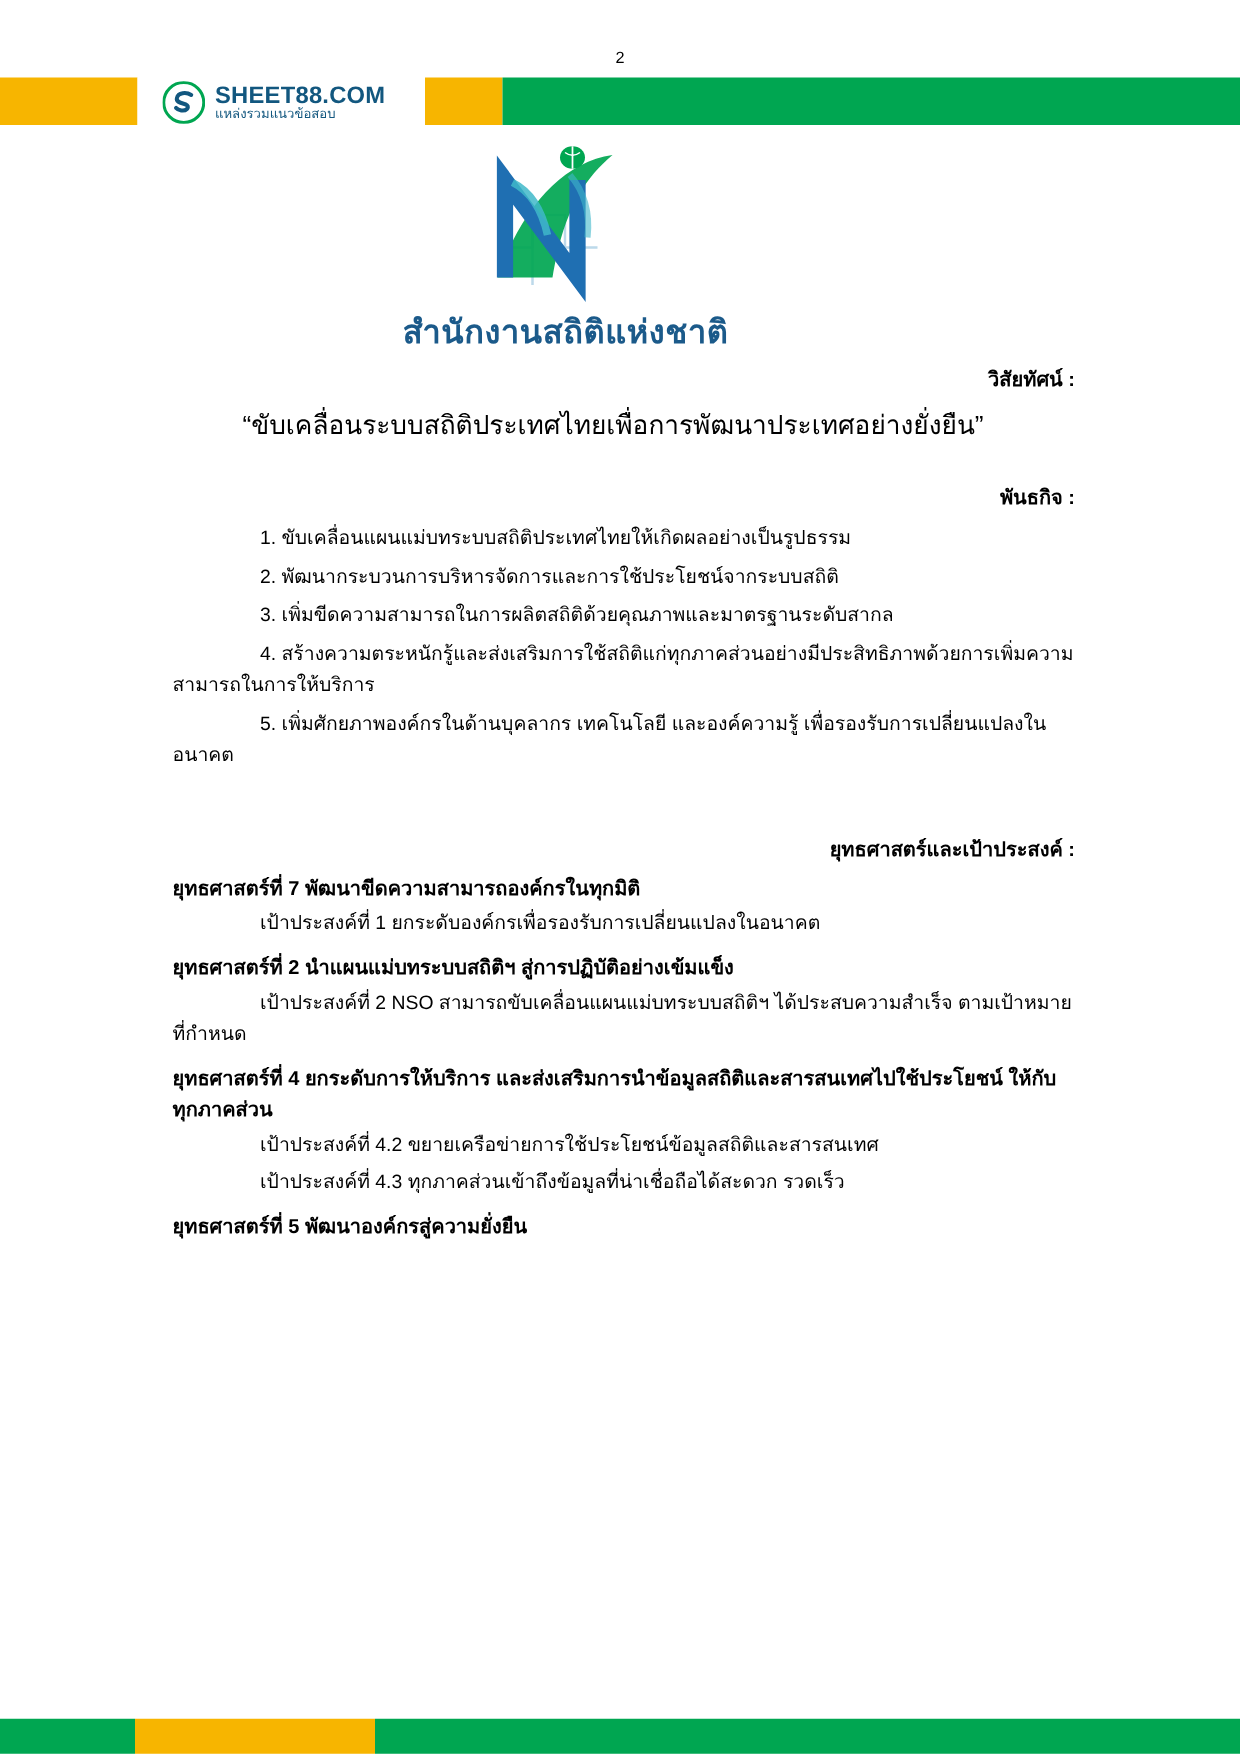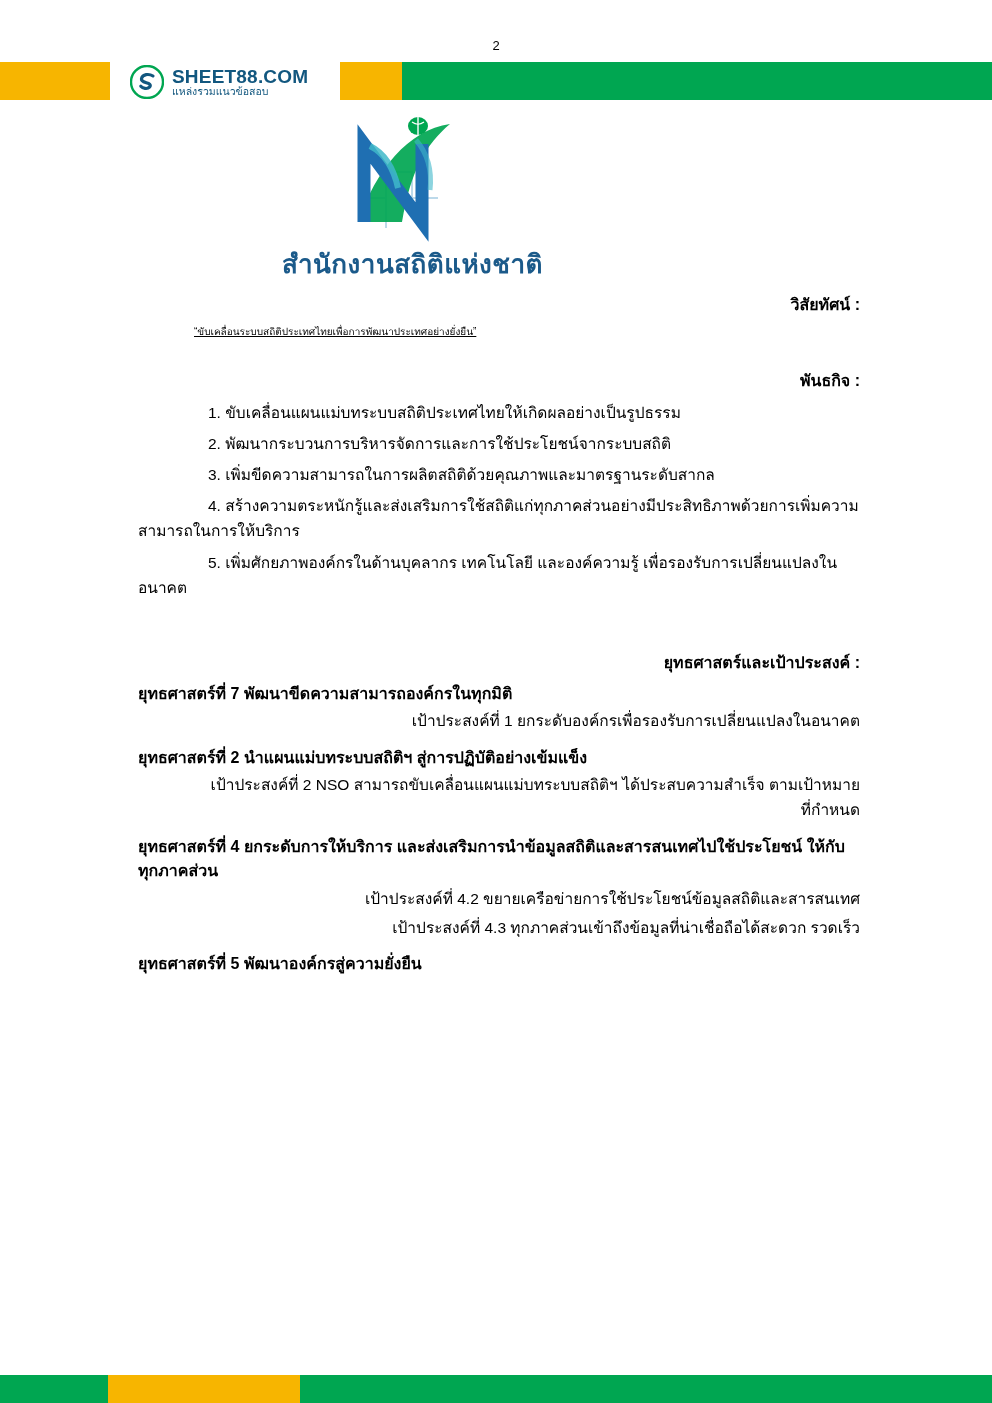--- a/index.html
+++ b/index.html
@@ -72,20 +72,21 @@
     color: #000;
   }
 
   
   .emblem-wrap {
     position: absolute;
     top: 110px;
     left: 0;
     width: 825px;
     text-align: center;
+    padding-left: 40px;
   }
   .emblem-svg { display: inline-block; }
   .emblem-caption {
     margin-top: -6px;
     font-size: 26px;
     font-weight: bold;
     color: #1b5a8a;
     letter-spacing: .5px;
   }
 
@@ -100,22 +101,21 @@
     color: #000;
   }
   .h-label {
     font-weight: bold;
     font-size: 16px;
     margin: 0 0 6px 0;
     text-align: right;
   }
   .quote {
     margin: 0 0 0 56px;
-    font-size: 10px;
-    text-decoration: underline;
+    font-size: 21px;
   }
   .gap-lg { height: 28px; }
   .gap-xl { height: 44px; }
 
   .mission-list { margin: 0; padding: 0; list-style: none; }
   .mission-list li {
     margin: 0 0 6px 0;
     text-indent: 70px;
   }
   .mission-list li.wrap { text-indent: 70px; }
@@ -123,21 +123,20 @@
   .strategy-head {
     font-weight: bold;
     font-size: 16px;
     margin: 12px 0 2px 0;
     line-height: 1.55;
   }
   .strategy-head.first { margin-top: 4px; }
   .objective {
     margin: 0 0 4px 0;
     text-indent: 70px;
-    text-align: right;
   }
 
   
   .bottom-band {
     position: absolute;
     bottom: 0;
     left: 0;
     width: 992px;
     height: 28px;
     display: flex;

